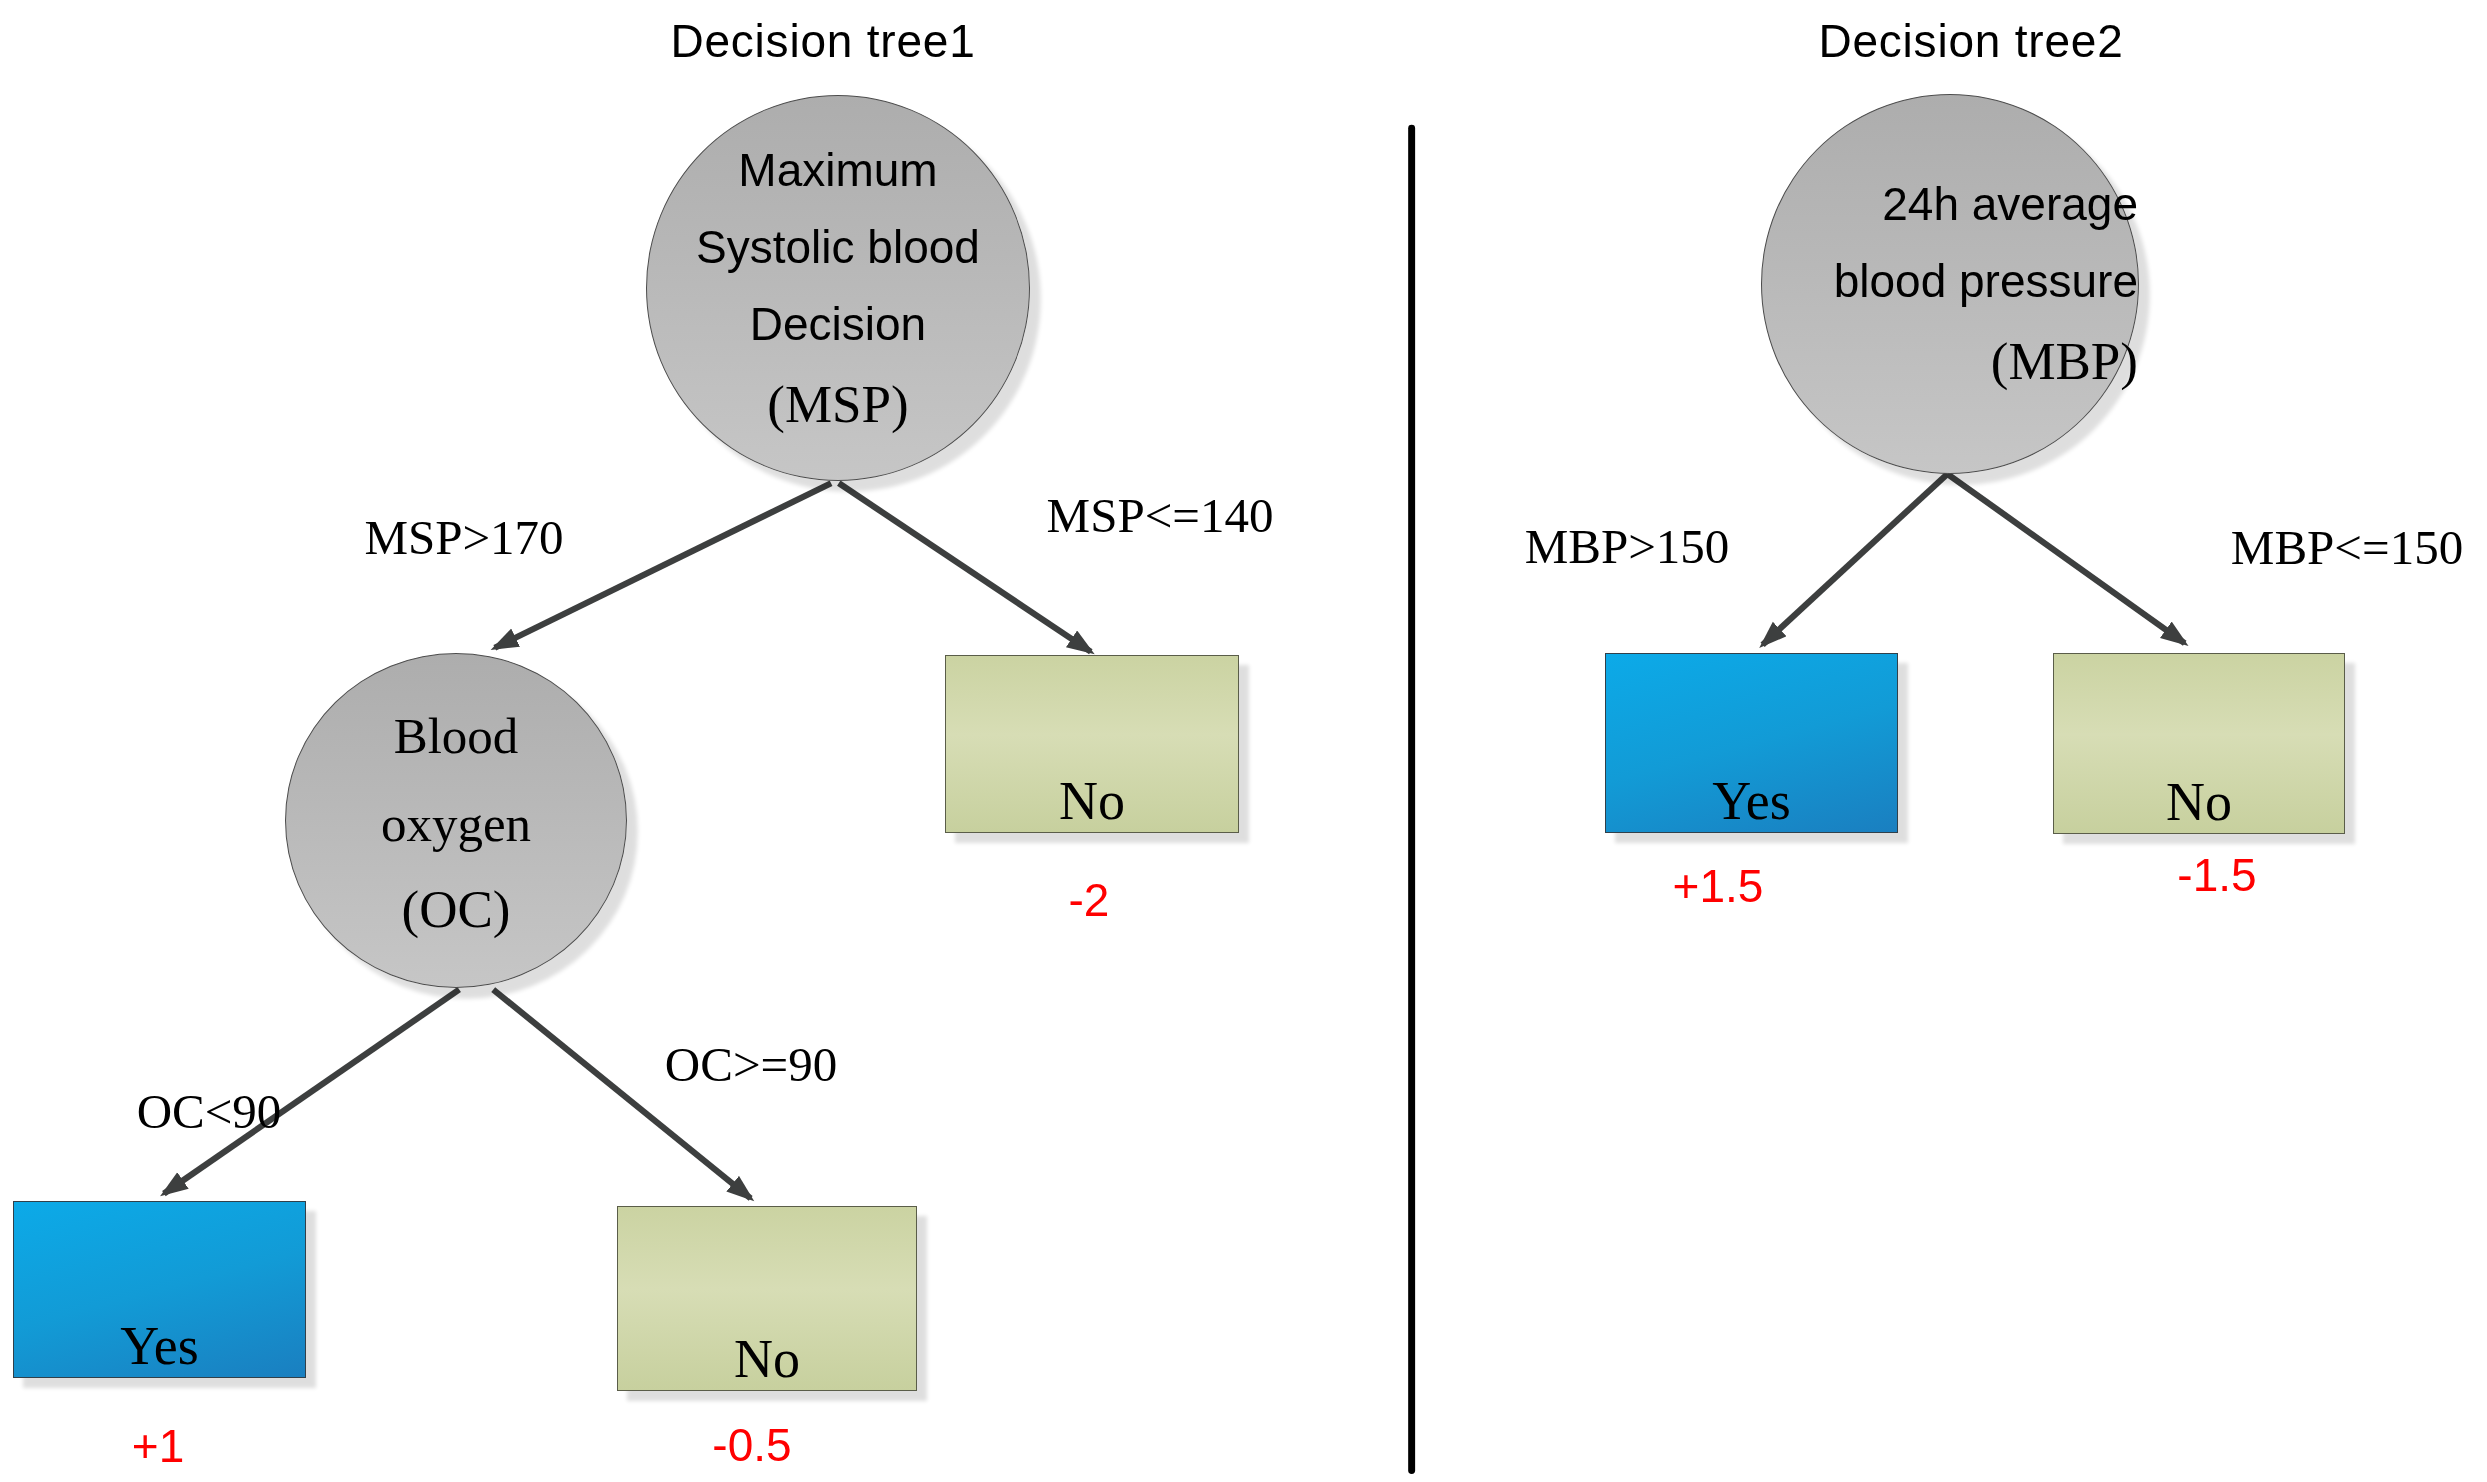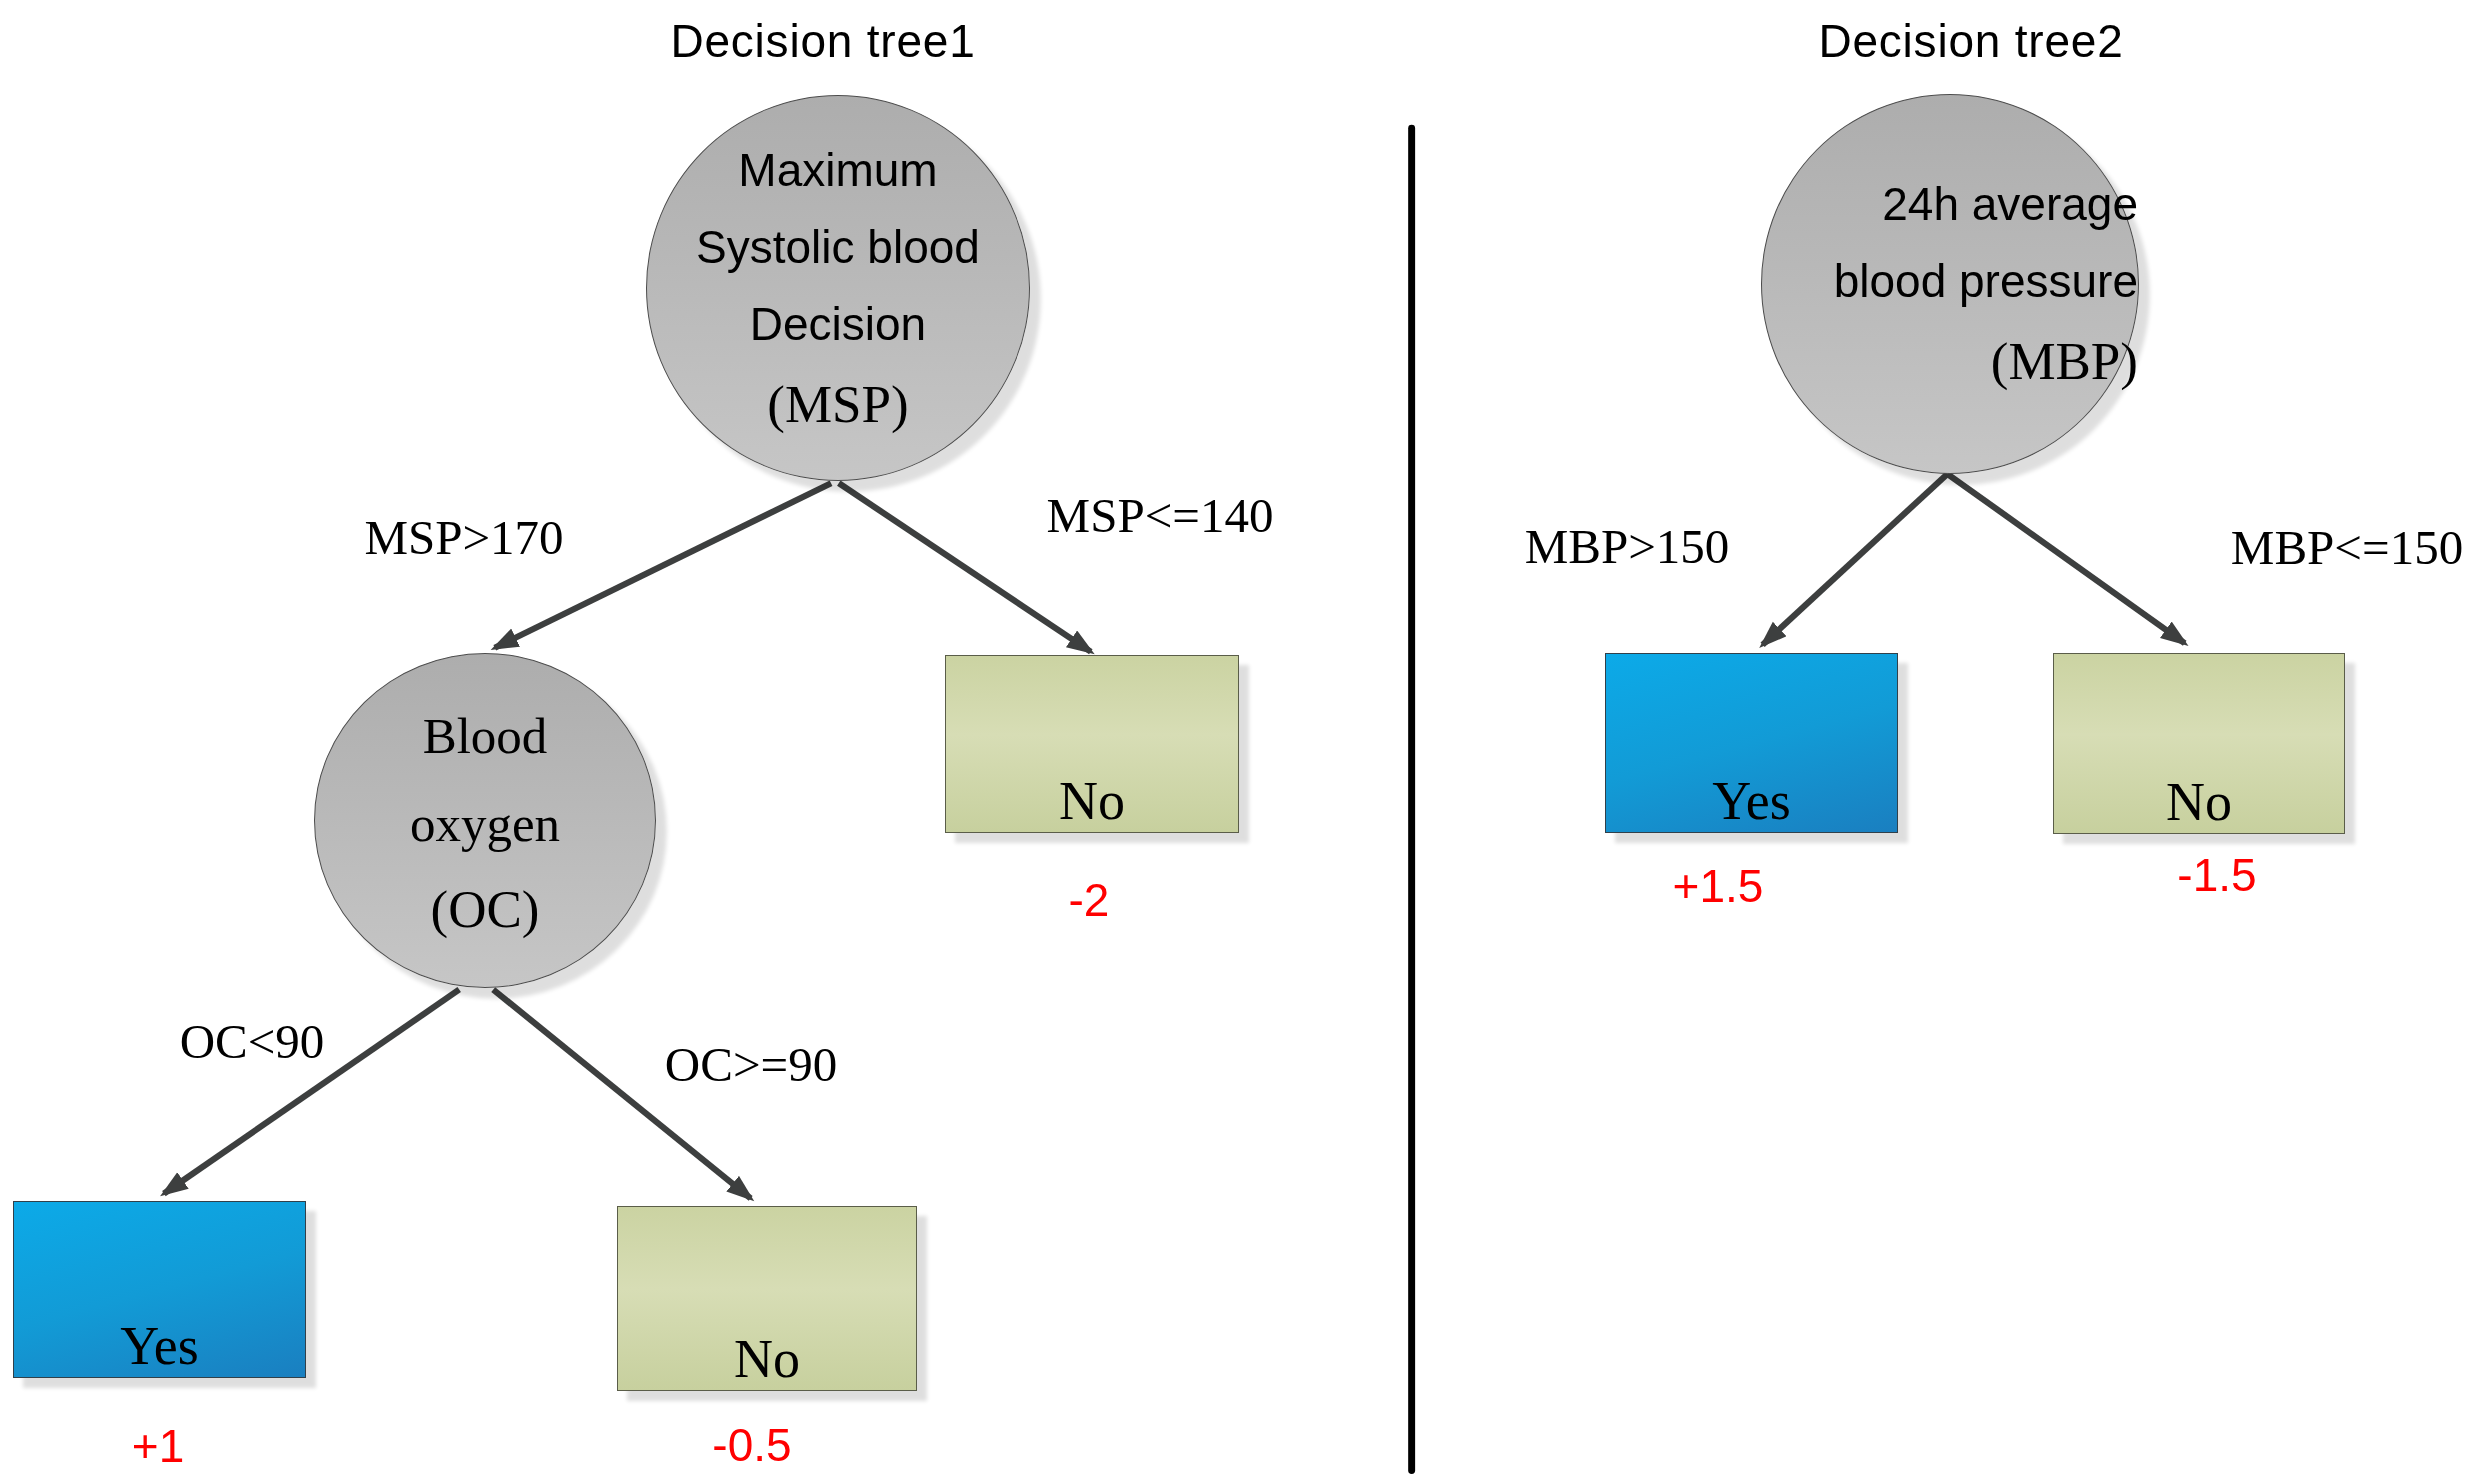--- a/index.html
+++ b/index.html
@@ -64,27 +64,27 @@
   </div>
 
   <div class="abs edge-label" style="left:464px;top:537px;">MSP&gt;170</div>
   <div class="abs edge-label" style="left:1160px;top:515px;">MSP&lt;=140</div>
 
   <div class="abs leaf no" style="left:945px;top:655px;width:292px;height:176px;">
     <span class="leaf-label">No</span>
   </div>
   <div class="abs leaf-value" style="left:1089px;top:900px;">-2</div>
 
-  <div class="abs node" style="left:314px;top:653px;width:340px;height:333px;">
+  <div class="abs node" style="left:285px;top:653px;width:340px;height:333px;">
     <div class="node-line-serif">Blood</div>
     <div class="node-line-serif">oxygen</div>
     <div class="node-abbr">(OC)</div>
   </div>
 
-  <div class="abs edge-label" style="left:209px;top:1041px;margin-left:43px;">OC&lt;90</div>
+  <div class="abs edge-label" style="left:209px;top:1111px;">OC&lt;90</div>
   <div class="abs edge-label" style="left:751px;top:1064px;">OC&gt;=90</div>
 
   <div class="abs leaf yes" style="left:13px;top:1201px;width:291px;height:175px;">
     <span class="leaf-label">Yes</span>
   </div>
   <div class="abs leaf-value" style="left:158px;top:1446px;">+1</div>
 
   <div class="abs leaf no" style="left:617px;top:1206px;width:298px;height:183px;">
     <span class="leaf-label">No</span>
   </div>

